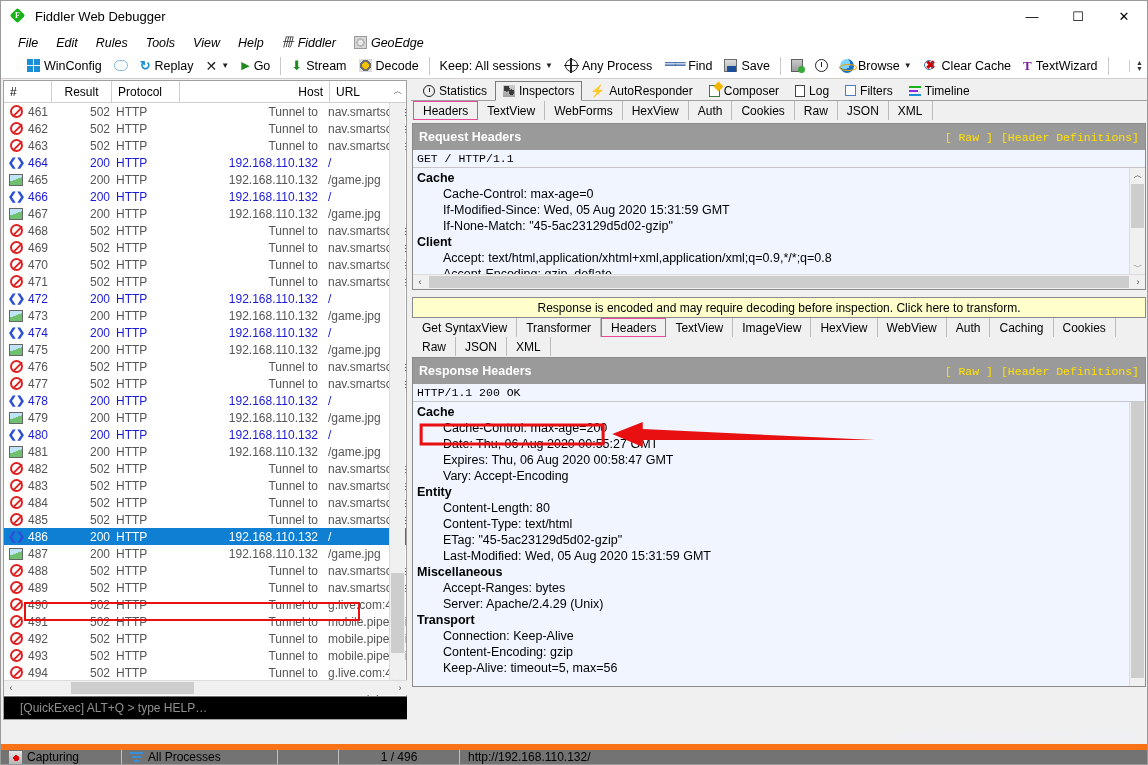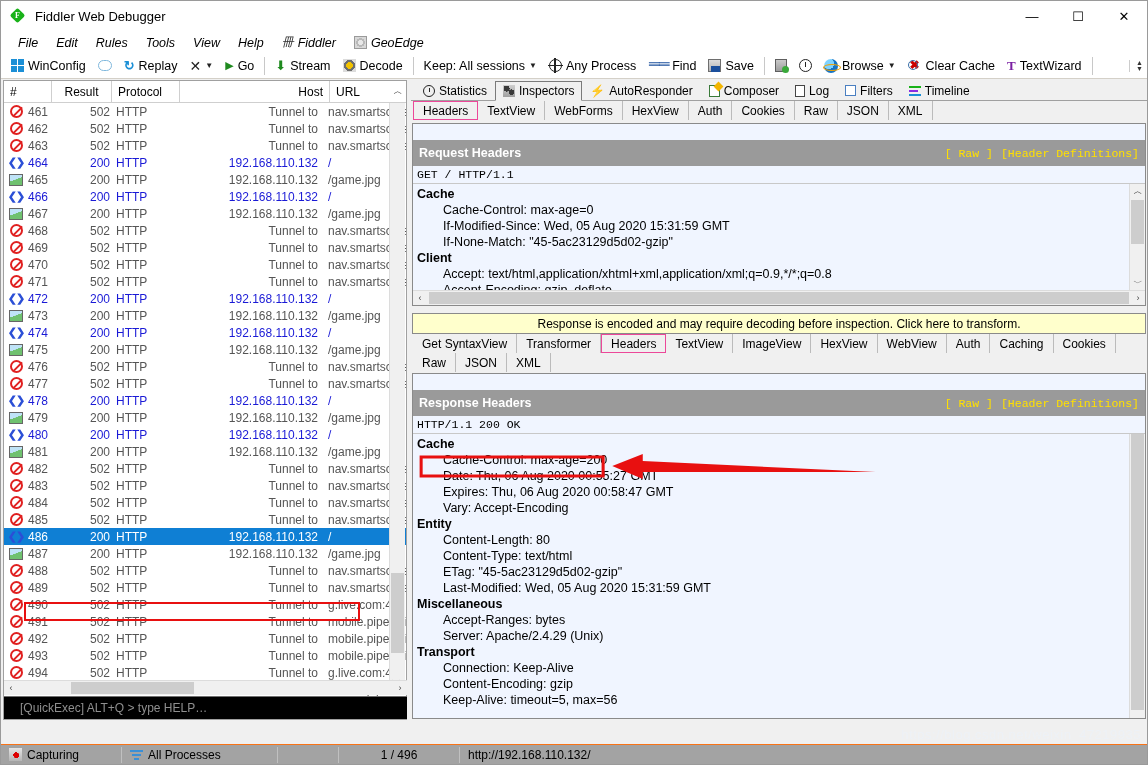--- a/index.html
+++ b/index.html
@@ -64,21 +64,21 @@
   .ico-geoedge {
     display:inline-block; width: 13px; height: 13px;
     background: radial-gradient(circle at 50% 50%, #e8e8e8 0 30%, #b9b9b9 31% 55%, #d8d8d8 56% 100%);
     border: 1px solid #9a9a9a;
   }
 
   
   #toolbar {
     position: absolute; left: 0; top: 52px; width: 1146px; height: 26px;
     background: #ffffff;
-    display: flex; align-items: center; padding-left: 4px;
+    display: flex; align-items: center; padding-left: 20px;
     border-bottom: 1px solid #d4d0c8;
   }
   #toolbar .tb {
     display: flex; align-items: center; gap: 4px;
     padding: 2px 6px; font-size: 12.5px; white-space: nowrap; color: #000;
   }
   #toolbar .sep { width: 1px; height: 18px; background: #c8c8c8; margin: 0 4px; }
   .ico-win {
     display:inline-block; width: 13px; height: 13px;
     background:
@@ -302,21 +302,21 @@
   #req-subtabs .stab.active, #res-subtabs .stab.active {
     border: 1px solid #ec4899; background: #f0f0f0;
   }
 
   .hdr-panel {
     background: #f0f5ff; border: 1px solid #8a8a8a;
   }
   .hdr-title {
     height: 26px; background: #9a9a9a; color: #fff;
     font-weight: bold; font-size: 12.5px;
-    display: flex; align-items: center; padding: 13px 6px; margin-top: 16px;
+    display: flex; align-items: center; padding: 13px 6px;
   }
   .hdr-title .links {
     margin-left: auto; display:flex; gap: 8px; color: #ffe000; font-weight: normal; font-size: 11.5px; font-family: Liberation Mono, monospace;
   }
   .hdr-first {
     background: #f0f5ff; border-bottom: 1px solid #c8c8c8;
     font-family: "Liberation Mono", monospace; font-size: 11.5px;
     padding: 2px 4px; color: #000;
   }
   .hdr-body {
@@ -347,21 +347,21 @@
     background: #ffffcc; border: 1px solid #8a8a8a;
     height: 21px; display: flex; align-items: center; justify-content: center;
     font-size: 12px; color: #000;
   }
 
   #res-arrow { position:absolute; left:0; top:0; width:100%; height:100%; pointer-events:none; }
 
   
   #statusbar {
     position: absolute; left: 0; bottom: 0; width: 1146px; height: 20px;
-    background: #a3a3a3; border-top: 1px solid #f97316;
+    background: #737373; border-top: 6px solid #f97316;
     display: flex; align-items: center; font-size: 12px; color: #000;
   }
   #statusbar .cell { display:flex; align-items:center; gap:5px; padding: 0 8px; height: 19px; }
   #statusbar .div { width:1px; height:16px; background:#c0c0c0; }
   .ico-capture {
     display:inline-block;width:13px;height:13px;
     background: radial-gradient(circle at 55% 55%, #d00 0 28%, transparent 29%),
                 linear-gradient(#e4e4e4,#b6b6b6);
   }
   .ico-allproc {

